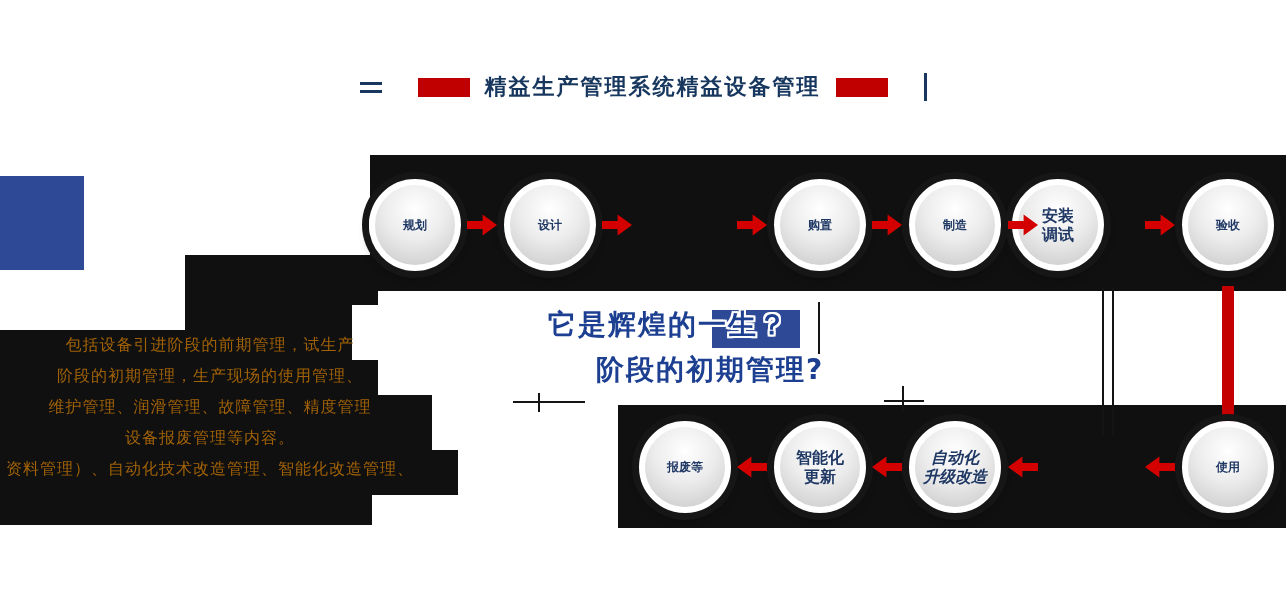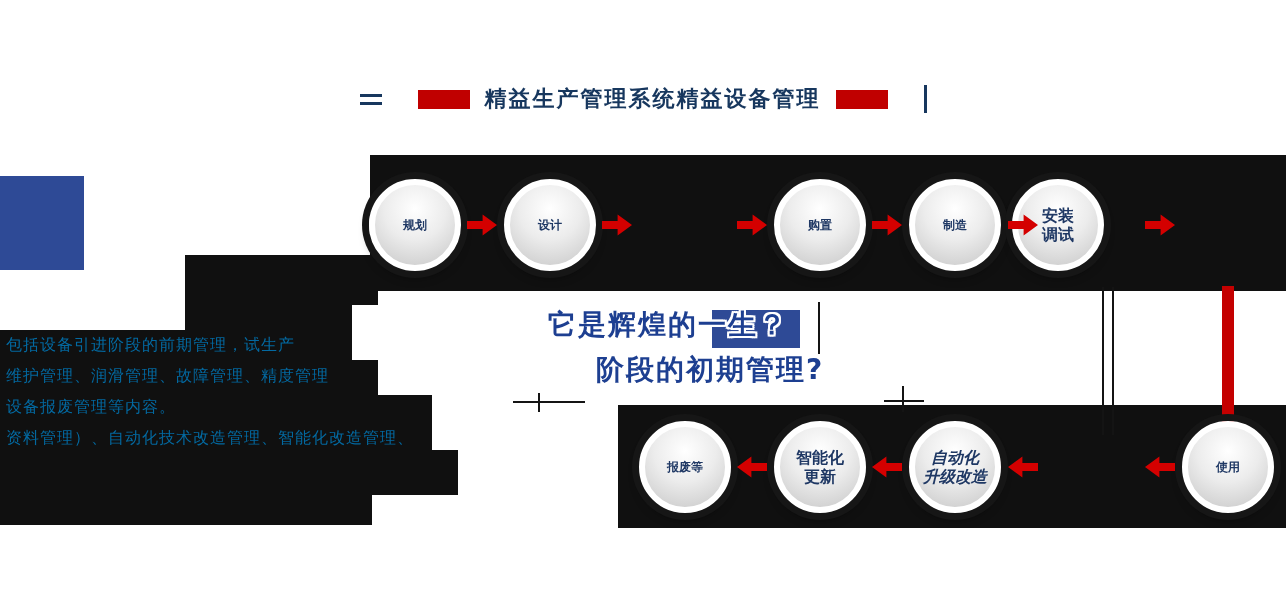--- a/index.html
+++ b/index.html
@@ -22,21 +22,21 @@
   .sq { position:absolute; background:#2e4a96; }
   .sq-left { left:0; top:176px; width:84px; height:94px; z-index:2; }
   .sq-center { left:712px; top:310px; width:88px; height:38px; z-index:2; }
 
   
   .title-row { position:absolute; top:68px; left:0; width:100%; display:flex; align-items:center; justify-content:center; z-index:3; }
   .mark-eq { display:flex; flex-direction:column; gap:5px; margin-right:36px; }
   .mark-eq i { display:block; width:22px; height:3px; background:#17375e; }
   .mark-vline { width:3px; height:28px; background:#17375e; margin-left:36px; }
   .title-bar { width:52px; height:19px; background:#c00000; }
-  .title-text { margin:16px 15px; font-size:22px; font-weight:bold; color:#17375e; letter-spacing:2px; white-space:nowrap; }
+  .title-text { margin:4px 15px; font-size:22px; font-weight:bold; color:#17375e; letter-spacing:2px; white-space:nowrap; }
 
   
   .node {
     position:absolute; width:92px; height:92px; border-radius:50%;
     background: radial-gradient(circle at 50% 30%, #ffffff 0%, #ececec 45%, #c6c6c6 100%);
     border:6px solid #ffffff;
     box-shadow: 0 0 0 7px #161616, 0 6px 10px rgba(0,0,0,.5);
     display:flex; align-items:center; justify-content:center;
     text-align:center; color:#1f3864; font-weight:bold; font-size:12px;
     white-space:pre-line; line-height:1.2; z-index:5;
@@ -56,21 +56,21 @@
   .question {
     position:absolute; z-index:7; font-size:28px; font-weight:bold; color:#1d3f91;
     letter-spacing:2px; white-space:nowrap;
     text-shadow: -2px -2px 0 #fff, 2px -2px 0 #fff, -2px 2px 0 #fff, 2px 2px 0 #fff,
                  0 -2px 0 #fff, 0 2px 0 #fff, -2px 0 0 #fff, 2px 0 0 #fff;
   }
   .q1 { left:548px; top:306px; }
   .q2 { left:596px; top:351px; }
 
   
-  .desc { position:absolute; left:6px; top:329px; z-index:4; color:#0369a1; font-size:16px; letter-spacing:1px; }
+  .desc { position:absolute; left:6px; top:329px; z-index:4; color:#a16207; font-size:16px; letter-spacing:1px;text-align:center; }
   .desc div { height:31px; line-height:31px; white-space:nowrap; }
 </style>
 </head>
 <body>
 
 <div class="canvas">
 
   <div class="blob blob-top-band"></div>
   <div class="blob blob-bottom-band"></div>
   <div class="blob blob-left"></div>
@@ -94,20 +94,21 @@
   <div class="node" style="left:504px; top:179px;">设计</div>
   <div class="arrow right" style="left:602px; top:213px;"></div>
   <div class="arrow right" style="left:737px; top:213px;"></div>
   <div class="node" style="left:774px; top:179px;">购置</div>
   <div class="arrow right" style="left:872px; top:213px;"></div>
   <div class="node" style="left:909px; top:179px;">制造</div>
   <div class="arrow right" style="left:1008px; top:213px;"></div>
   <div class="node two-line" style="left:1012px; top:179px;">安装
 调试</div>
   <div class="arrow right" style="left:1145px; top:213px;"></div>
+  <div class="node" style="left:1182px; top:179px;">验收</div>
 
   <div class="vbar-red"></div>
 
   <div class="node" style="left:1182px; top:421px;">使用</div>
   <div class="arrow left" style="left:1145px; top:455px;"></div>
   <div class="arrow left" style="left:1008px; top:455px;"></div>
   <div class="node two-line" style="left:909px; top:421px;font-style:italic;">自动化
 升级改造</div>
   <div class="arrow left" style="left:872px; top:455px;"></div>
   <div class="node two-line" style="left:774px; top:421px;">智能化
@@ -121,18 +122,19 @@
   <div class="art" style="left:902px; top:386px; width:2px; height:26px;"></div>
   <div class="art" style="left:1102px; top:287px; width:2px; height:148px;"></div>
   <div class="art" style="left:1112px; top:287px; width:2px; height:148px;"></div>
   <div class="art" style="left:818px; top:302px; width:2px; height:52px;"></div>
 
   <div class="question q1">它是辉煌的一生？</div>
   <div class="question q2">阶段的初期管理?</div>
 
   <div class="desc">
     <div>包括设备引进阶段的前期管理，试生产</div>
+    <div>阶段的初期管理，生产现场的使用管理、</div>
     <div>维护管理、润滑管理、故障管理、精度管理</div>
     <div>设备报废管理等内容。</div>
     <div>资料管理）、自动化技术改造管理、智能化改造管理、</div>
   </div>
 
 </div>
 
 </body></html>

